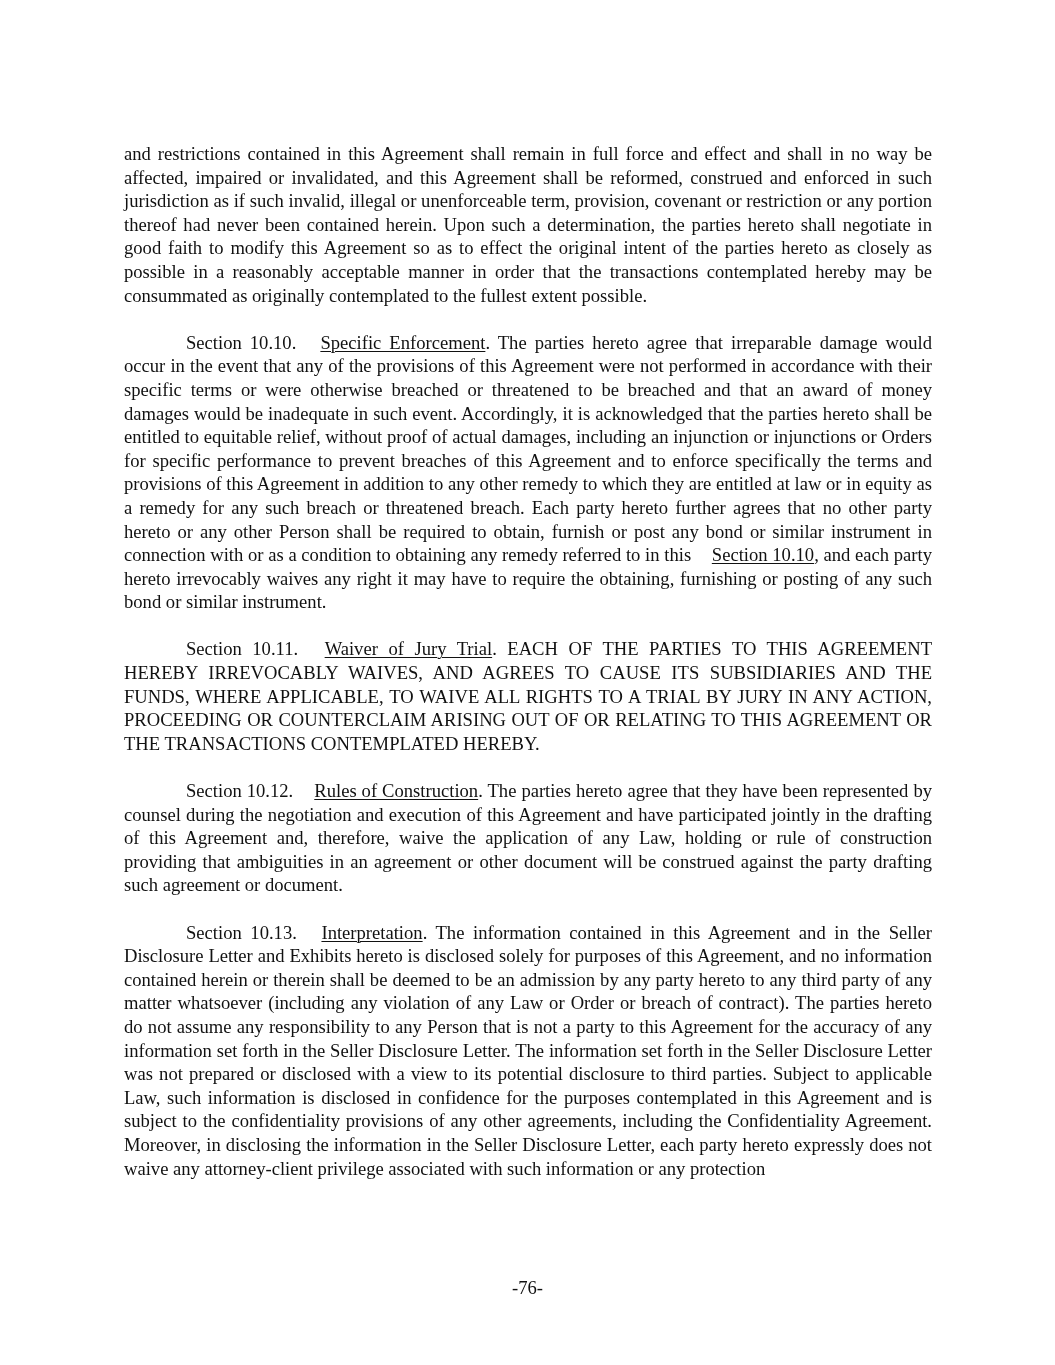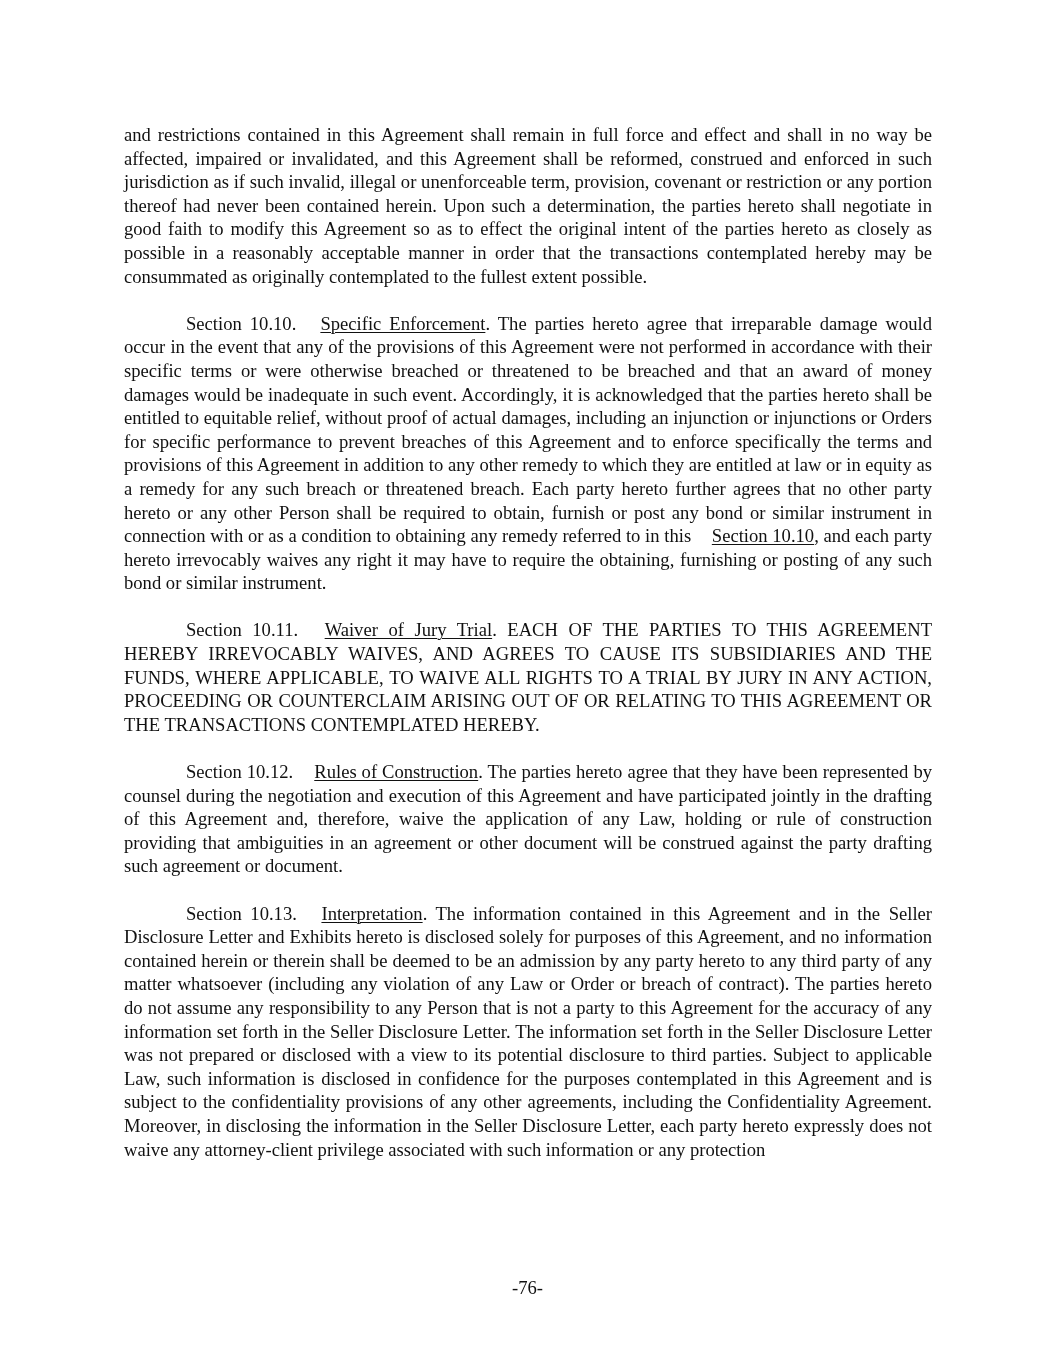--- a/index.html
+++ b/index.html
@@ -11,21 +11,21 @@
       width: 1055px;
       height: 1365px;
       position: relative;
       overflow: hidden;
       font-family: "Liberation Serif", "DejaVu Serif", serif;
       color: #111111;
     }
     .page {
       position: absolute;
       left: 124px;
-      top: 123px;
+      top: 142px;
       width: 808px;
     }
     .para {
       margin: 0;
       font-size: 18.6px;
       line-height: 23.6px;
       text-align: justify;
       text-align-last: left;
     }
     .para + .para {

